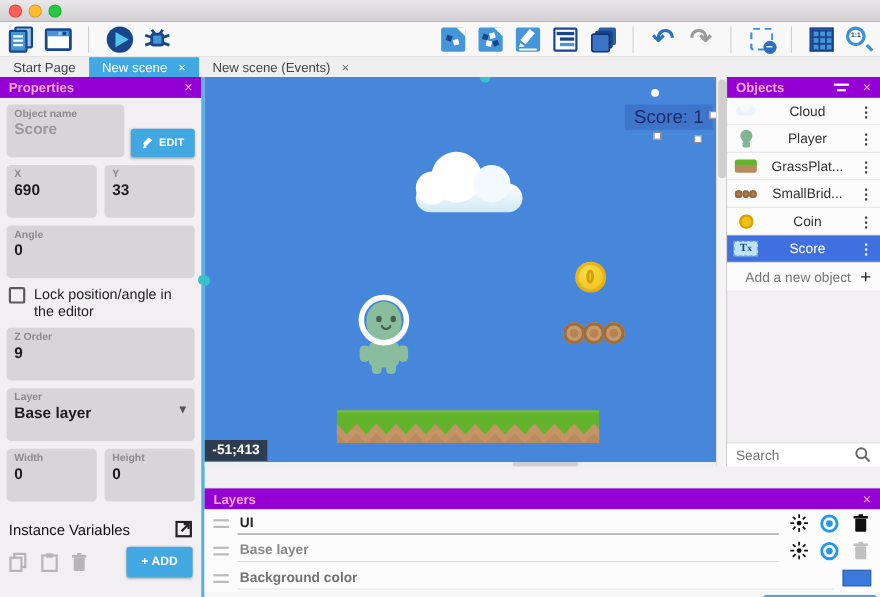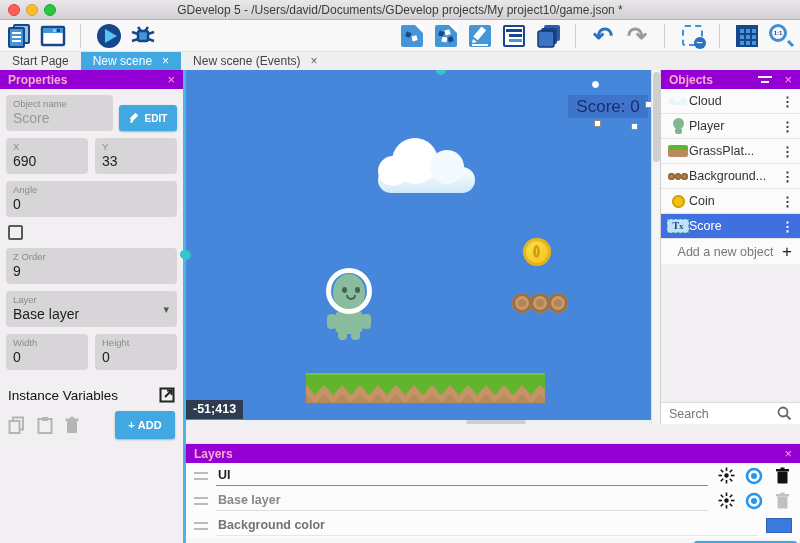--- a/index.html
+++ b/index.html
@@ -54,21 +54,21 @@
   .phead .hx { font-weight:normal; font-size:13px; cursor:pointer; }
   .filtericon { width:14px; height:9px; position:relative; margin-right:12px; cursor:pointer;}
   .filtericon::before { content:""; position:absolute; top:1px; left:0; width:14px; height:2px; background:#fff; }
   .filtericon::after { content:""; position:absolute; top:6px; left:3px; width:8px; height:2px; background:#fff; }
 
   
   .props { position:absolute; left:0; top:70px; width:183px; height:473px; background:#f1eff1; }
   .props-divider { position:absolute; left:183px; top:70px; width:3px; height:473px; background:#4fb3e8; }
   .props-divider .knob { position:absolute; left:-3px; top:180px; width:9px; height:9px; border-radius:50%; background:#37c3cd; }
   .pbody { padding:6px 6px; }
-  .fld { background:#d8d5d8; border-radius:4px; padding:3px 7px 4px; margin-bottom:7px; cursor:text; }
+  .fld { background:#d8d5d8; border-radius:4px; padding:3px 7px 16px; margin-bottom:7px; cursor:text;font-weight:bold; }
   .fld .lab { font-size:9.5px; color:#8a8a8a; display:block; }
   .fld .val { font-size:14px; color:#1d1d1d; }
   .fld.disabled .val { color:#999; }
   .row2 { display:flex; gap:7px; }
   .row2 .fld { flex:1; }
   .editbtn { background:#42a8e2; color:#fff; border-radius:3px; height:26px; width:58px;
     display:flex; align-items:center; justify-content:center; gap:5px; font-size:10px; font-weight:bold;
     cursor:pointer; box-shadow:0 1px 2px rgba(0,0,0,.25); }
   .namerow { display:flex; align-items:flex-end; gap:6px; margin-bottom:7px; }
   .namerow .fld { flex:1; margin-bottom:0; }
@@ -136,21 +136,21 @@
   .coordbadge { position:absolute; left:0; bottom:1px; background:#2d3c50; color:#fff;
     font-size:12.5px; font-weight:bold; padding:2px 7px 3px; }
 
   
   .objects { position:absolute; left:660px; top:70px; width:140px; height:354px; background:#f1eff1;
     border-left:1px solid #cfcfcf; display:flex; flex-direction:column; }
   .olist { }
   .orow { height:25px; display:flex; align-items:center; background:#fbfbfb; border-bottom:1px solid #e4e4e4;
     padding:0 4px 0 6px; font-size:12.5px; color:#333; cursor:pointer; }
   .orow .thumb { width:22px; height:18px; display:flex; align-items:center; justify-content:center; }
-  .orow .nm { flex:1; text-align:left; overflow:hidden; white-space:nowrap; }
+  .orow .nm { flex:1; text-align:center; overflow:hidden; white-space:nowrap; }
   .orow .dots { color:#333; font-size:13px; font-weight:bold; padding:0 2px; cursor:pointer; }
   .orow.sel { background:#4070e0; color:#fff; }
   .orow.sel .dots { color:#fff; }
   .addobj { height:25px; display:flex; align-items:center; background:#fbfbfb;
     padding:0 8px; font-size:12.5px; color:#777; cursor:pointer; }
   .addobj .nm { flex:1; text-align:center; }
   .addobj .plus { font-size:17px; color:#222; }
   .osearch { margin-top:auto; height:22px; background:#fff; border-top:1px solid #ddd; display:flex; align-items:center;
     padding:0 8px; gap:6px; }
   .osearch input { border:none; outline:none; flex:1; font-size:12.5px; color:#333; background:transparent;
@@ -191,21 +191,20 @@
 <body>
 
 <div id="app">
 
   <div class="titlebar">
     <div class="lights">
       <span class="light red"></span>
       <span class="light yellow"></span>
       <span class="light green"></span>
     </div>
-    <div class="wintitle">GDevelop 5 - /Users/david/Documents/GDevelop projects/My project10/game.json *</div>
   </div>
 
   <div class="toolbar">
     <div class="tbgroup">
       <div class="tbicon">
         <svg width="26" height="26">
             <rect x="8" y="2" width="15" height="18" rx="1" fill="#9cc4e8" stroke="#17468c" stroke-width="2"></rect>
             <rect x="3" y="5" width="15" height="19" rx="1" fill="#4596d8" stroke="#17468c" stroke-width="2"></rect>
             <line x1="6" y1="10" x2="15" y2="10" stroke="#fff" stroke-width="2"></line>
             <line x1="6" y1="14" x2="15" y2="14" stroke="#fff" stroke-width="2"></line>
@@ -352,20 +351,21 @@
           <span class="lab">Y</span>
           <span class="val">33</span>
         </div>
       </div>
       <div class="fld">
         <span class="lab">Angle</span>
         <span class="val">0</span>
       </div>
       <div class="cbrow">
         <span class="cbox"></span>
+        <span>Lock position/angle in the editor</span>
       </div>
       <div class="fld">
         <span class="lab">Z Order</span>
         <span class="val">9</span>
       </div>
       <div class="fld selfld">
         <span class="lab">Layer</span>
         <span class="val">Base layer</span>
         <span class="caret">▾</span>
       </div>
@@ -416,21 +416,21 @@
     <div class="knob-top"></div>
     <div class="knob-left"></div>
 
     <div class="cloud">
       <div class="base"></div>
         <div class="c1"></div>
         <div class="c2"></div>
         <div class="c3"></div>
     </div>
 
-    <div class="scoreobj">Score: 0</div>
+    <div class="scoreobj">Score: 1</div>
     <span class="h round" style="left:406px; top:11px;"></span>
     <span class="h" style="left:459px; top:31px;"></span>
     <span class="h" style="left:408px; top:50px;"></span>
     <span class="h" style="left:445px; top:53px;"></span>
 
     <div class="player">
       <div class="arm l"></div>
         <div class="arm r"></div>
       <div class="body"></div>
       <div class="leg l"></div>
@@ -505,21 +505,21 @@
         <span class="dots">⋮</span>
       </div>
       <div class="orow">
         <span class="thumb">
             <span class="th-bridge">
               <i></i>
               <i></i>
               <i></i>
             </span>
           </span>
-        <span class="nm">Background...</span>
+        <span class="nm">SmallBrid...</span>
         <span class="dots">⋮</span>
       </div>
       <div class="orow">
         <span class="thumb">
             <span class="th-coin"></span>
           </span>
         <span class="nm">Coin</span>
         <span class="dots">⋮</span>
       </div>
       <div class="orow sel">

